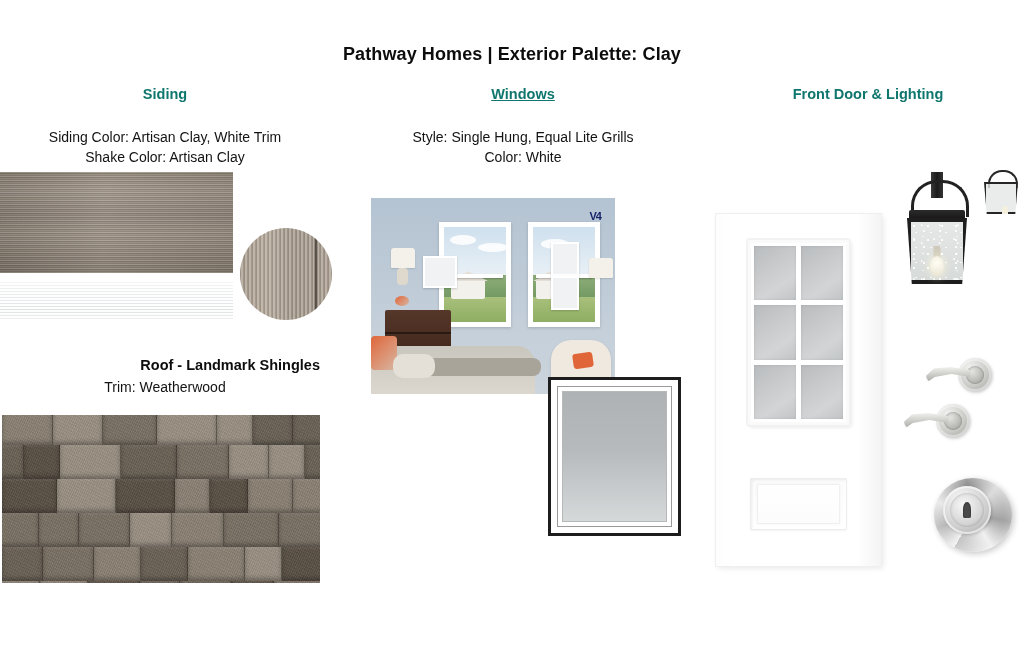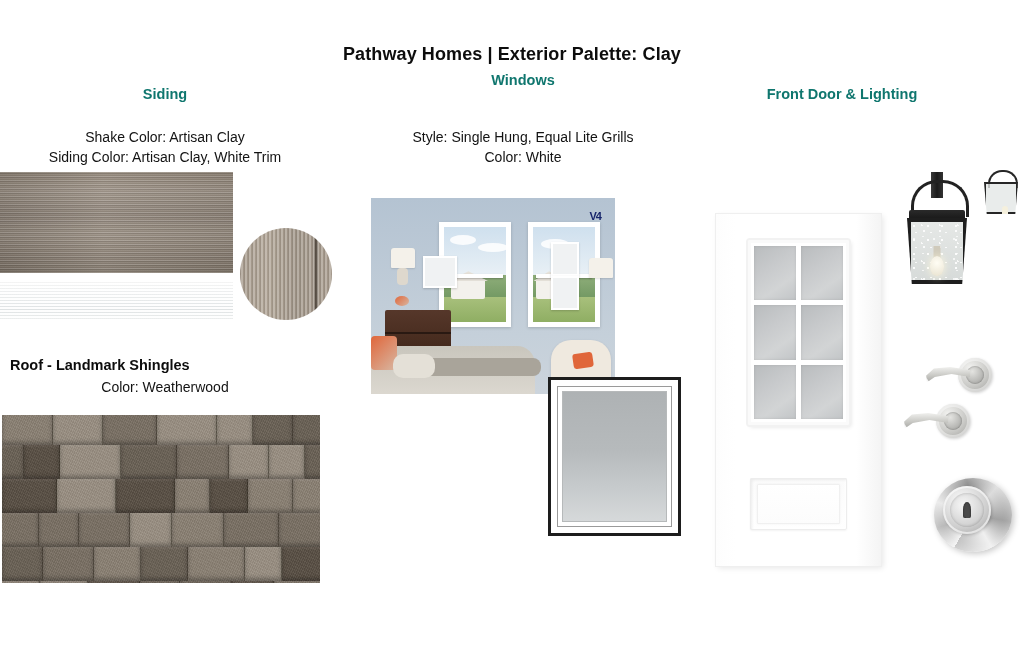--- a/index.html
+++ b/index.html
@@ -40,21 +40,21 @@
     position: absolute;
     text-align: center;
     font-size: 14px;
     line-height: 20px;
     color: #131313;
     white-space: nowrap;
   }
   .sub-line { display: block; }
   .roof-head {
     position: absolute;
-    text-align: left;
+    text-align: right;
     font-size: 14.5px;
     font-weight: bold;
     color: #0d0d0d;
   }
   .roof-sub {
     position: absolute;
     text-align: center;
     font-size: 14px;
     color: #131313;
   }
@@ -353,32 +353,32 @@
 </head>
 <body>
 
 <div class="board">
 
   <div class="title">Pathway Homes | Exterior Palette: Clay</div>
 
   <div class="col-head" style="left:40px; top:86px; width:250px;">Siding</div>
 
   <div class="col-sub" style="left:10px; top:127px; width:310px;">
+    <span class="sub-line">Siding Color: Artisan Clay, White Trim</span>
     <span class="sub-line">Shake Color: Artisan Clay</span>
-    <span class="sub-line">Siding Color: Artisan Clay, White Trim</span>
   </div>
 
   <div class="siding-clay"></div>
   <div class="siding-white"></div>
   <div class="shake-circle">
     <div class="shake-seam"></div>
   </div>
 
   <div class="roof-head" style="left:10px; top:357px; width:310px;">Roof - Landmark Shingles</div>
-  <div class="roof-sub" style="left:10px; top:379px; width:310px;">Color: Weatherwood</div>
+  <div class="roof-sub" style="left:10px; top:379px; width:310px;">Trim: Weatherwood</div>
 
   <div class="roof-img">
     <div id="roof-rows">
         <div class="sh-row" style="top: -4px;">
           <div class="sh-shadow"></div>
           <div class="sh-tab" style="left: 0px; width: 51px; background: rgb(139, 129, 116);"></div>
           <div class="sh-tab" style="left: 51px; width: 50px; background: rgb(154, 144, 131);"></div>
           <div class="sh-tab" style="left: 101px; width: 54px; background: rgb(122, 112, 100);"></div>
           <div class="sh-tab" style="left: 155px; width: 60px; background: rgb(154, 144, 131);"></div>
           <div class="sh-tab" style="left: 215px; width: 36px; background: rgb(154, 144, 131);"></div>
@@ -433,21 +433,21 @@
           <div class="sh-tab" style="left: 86px; width: 52px; background: rgb(89, 79, 68);"></div>
           <div class="sh-tab" style="left: 138px; width: 40px; background: rgb(106, 97, 85);"></div>
           <div class="sh-tab" style="left: 178px; width: 52px; background: rgb(106, 97, 85);"></div>
           <div class="sh-tab" style="left: 230px; width: 42px; background: rgb(89, 79, 68);"></div>
           <div class="sh-tab" style="left: 272px; width: 56px; background: rgb(122, 112, 100);"></div>
         </div>
       </div>
     <div class="roof-grain"></div>
   </div>
 
-  <div class="col-head" style="left:398px; top:72px; width:250px;">Windows</div>
+  <div class="col-head" style="left:398px; top:86px; width:250px;text-decoration:underline;">Windows</div>
 
   <div class="col-sub" style="left:368px; top:127px; width:310px;">
     <span class="sub-line">Style: Single Hung, Equal Lite Grills</span>
     <span class="sub-line">Color: White</span>
   </div>
 
   <div class="bedroom">
     <div class="bd-wall"></div>
 
     <div class="bd-win" style="left:68px;">
@@ -512,21 +512,21 @@
           <div class="win-lite"></div>
           <div class="win-lite"></div>
           <div class="win-lite"></div>
           <div class="win-lite"></div>
           <div class="win-lite"></div>
           <div class="win-lite"></div>
         </div>
     </div>
   </div>
 
-  <div class="col-head" style="left:717px; top:86px; width:250px;">Front Door &amp; Lighting</div>
+  <div class="col-head" style="left:743px; top:86px; width:250px;">Front Door &amp; Lighting</div>
 
   <div class="door">
     <div class="door-lite-frame">
       <div class="door-glass" id="door-glass" style="grid-template-columns: repeat(2, 1fr); grid-template-rows: repeat(3, 1fr);">
           <div class="door-pane"></div>
           <div class="door-pane"></div>
           <div class="door-pane"></div>
           <div class="door-pane"></div>
           <div class="door-pane"></div>
           <div class="door-pane"></div>

